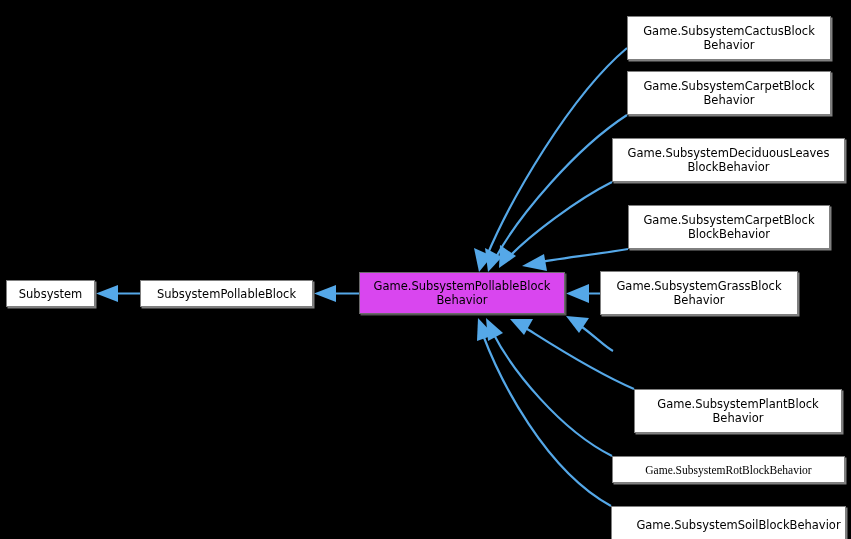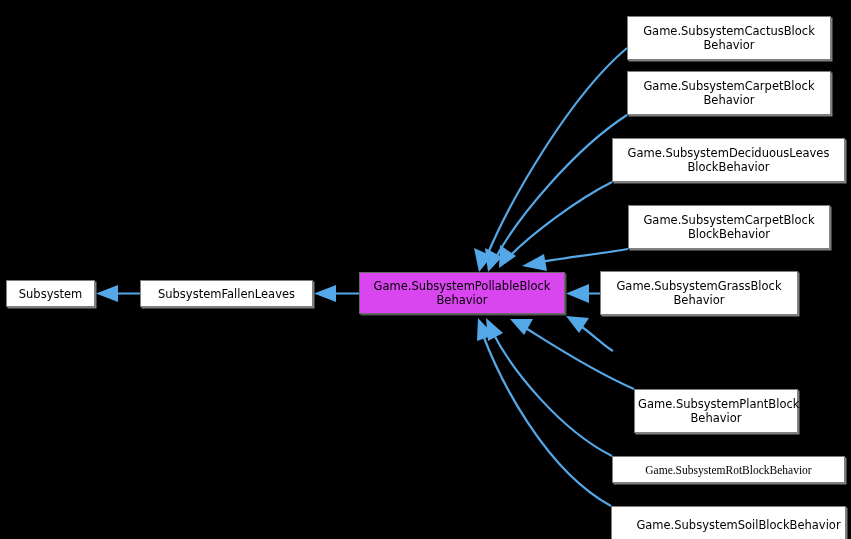--- a/index.html
+++ b/index.html
@@ -113,21 +113,21 @@
     <g>
       <path d="M 611,506 C 545,470 500,380 483,335" fill="none" stroke="#55a8e8" stroke-width="2.2"></path>
       <polygon points="478,318 494,335 477,341" fill="#55a8e8"></polygon>
     </g>
   </svg>
 
   <div class="node" style="left: 6px; top: 280px; width: 89px; height: 27px; justify-content: center;">
     <span class="label">Subsystem</span>
   </div>
   <div class="node" style="left: 140px; top: 280px; width: 173px; height: 27px;">
-    <span class="label">SubsystemFallenLeaves</span>
+    <span class="label">SubsystemPollableBlock</span>
   </div>
   <div class="node current" style="left: 359px; top: 272px; width: 206px; height: 42px;">
     <span class="label">Game.SubsystemPollableBlock
 Behavior</span>
   </div>
   <div class="node" style="left: 627px; top: 4px; width: 204px; height: 44px; margin-top: 12px;">
     <span class="label">Game.SubsystemCactusBlock
 Behavior</span>
   </div>
   <div class="node" style="left: 627px; top: 71px; width: 204px; height: 44px;">
@@ -139,21 +139,21 @@
 BlockBehavior</span>
   </div>
   <div class="node" style="left: 628px; top: 205px; width: 202px; height: 44px;">
     <span class="label">Game.SubsystemCarpetBlock
 BlockBehavior</span>
   </div>
   <div class="node" style="left: 600px; top: 271px; width: 198px; height: 44px;">
     <span class="label">Game.SubsystemGrassBlock
 Behavior</span>
   </div>
-  <div class="node" style="left: 634px; top: 389px; width: 164px; height: 44px;">
+  <div class="node" style="left: 634px; top: 389px; width: 208px; height: 44px;">
     <span class="label">Game.SubsystemPlantBlock
 Behavior</span>
   </div>
   <div class="node" style="left: 612px; top: 456px; width: 233px; height: 27px; font-family: Liberation Serif, serif;">
     <span class="label">Game.SubsystemRotBlockBehavior</span>
   </div>
   <div class="node" style="left: 611px; top: 506px; width: 235px; height: 38px; padding-left: 20px;">
     <span class="label">Game.SubsystemSoilBlockBehavior</span>
   </div>
 

